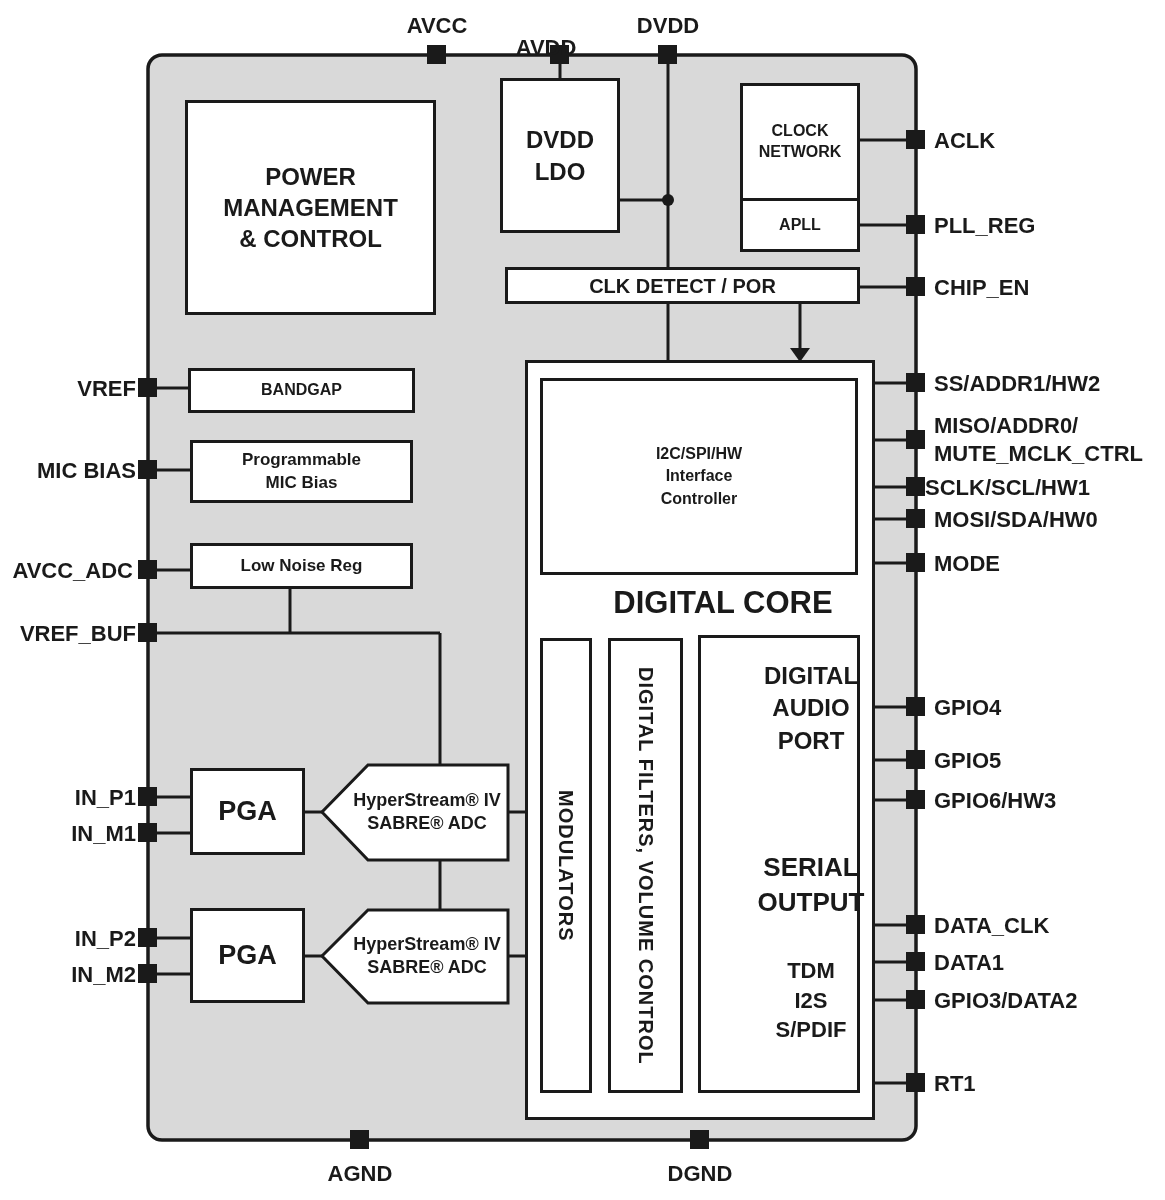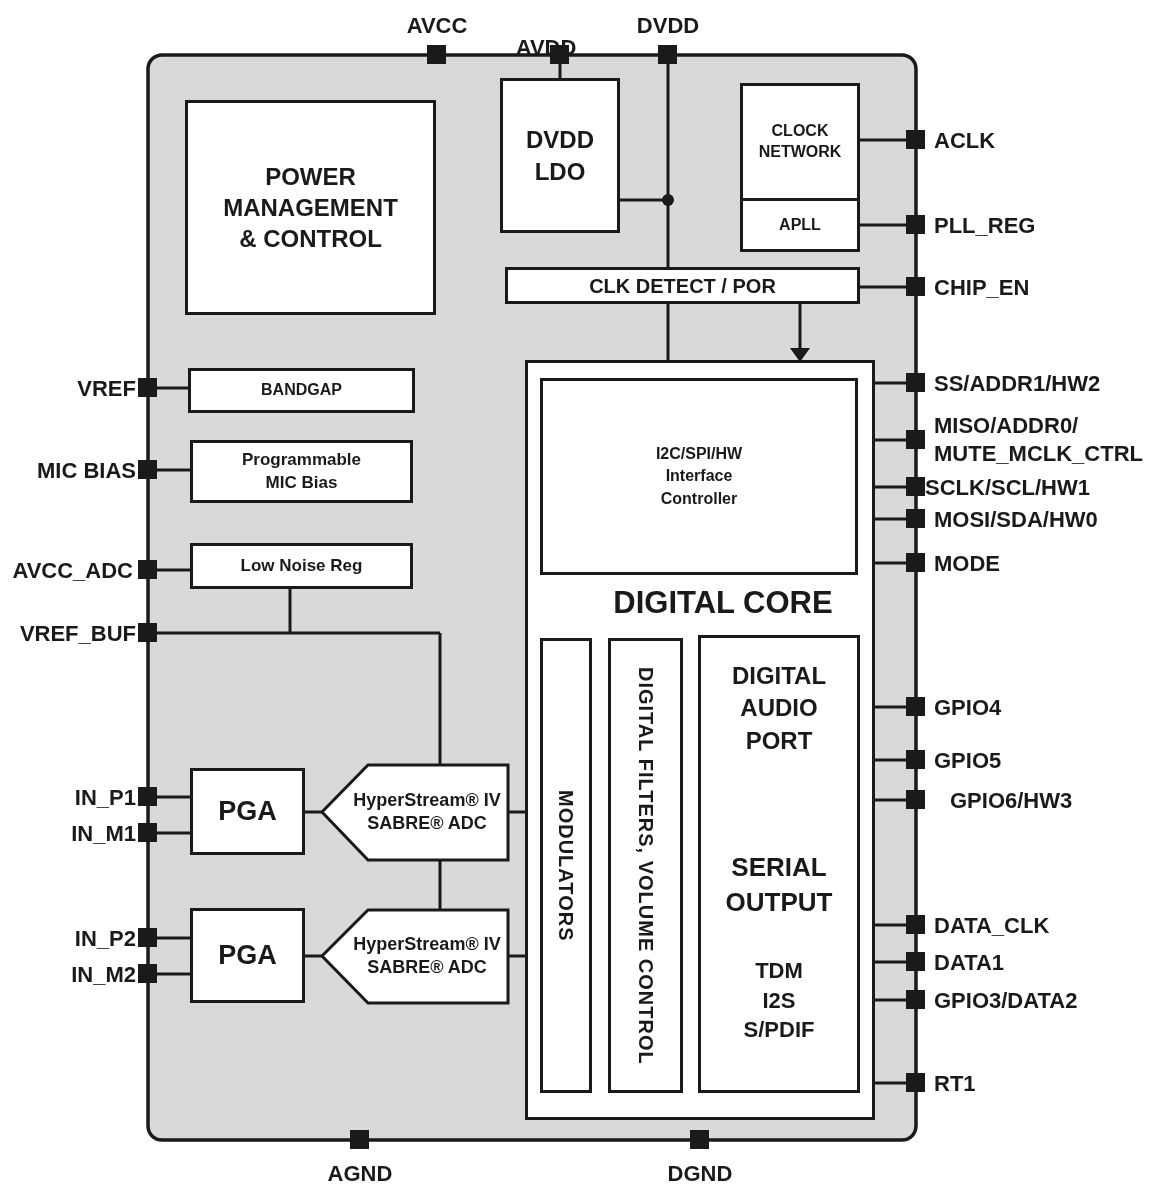--- a/index.html
+++ b/index.html
@@ -10,21 +10,21 @@
   #wire-layer polygon.solid{fill:#1a1a1a;stroke:none;}
   #wire-layer circle{fill:#1a1a1a;}
   .block{position:absolute;z-index:2;background:#ffffff;border:3px solid #1a1a1a;box-sizing:border-box;
          display:flex;align-items:center;justify-content:center;text-align:center;
          white-space:pre-line;font-weight:700;color:#1a1a1a;line-height:1.3;}
   .container-block{position:absolute;z-index:2;background:#ffffff;border:3px solid #1a1a1a;box-sizing:border-box;}
   .vtext{writing-mode:vertical-rl;text-orientation:mixed;letter-spacing:1px;}
   .floating-label{position:absolute;z-index:3;font-weight:700;text-align:center;white-space:pre-line;
                   color:#1a1a1a;line-height:1.3;}
   .inner-label{position:absolute;z-index:3;left:0;width:100%;font-weight:700;text-align:center;
-               white-space:pre-line;color:#1a1a1a;line-height:1.35;}
+               white-space:pre-line;color:#1a1a1a;line-height:1.35;padding-left:32px;}
   .pad{position:absolute;z-index:4;width:19px;height:19px;background:#1a1a1a;}
   .pin-label{position:absolute;z-index:5;font-weight:700;font-size:22px;color:#1a1a1a;
              white-space:pre-line;line-height:1.25;}
   .pin-label.center{transform:translateX(-50%);}
   .pin-label.right-align{text-align:right;}
 </style>
 </head>
 <body>
 
 <div id="canvas">
@@ -183,19 +183,19 @@
   <div class="pin-label" style="left:934px;top:212px;">PLL_REG</div>
   <div class="pin-label" style="left:934px;top:274px;">CHIP_EN</div>
   <div class="pin-label" style="left:934px;top:370px;">SS/ADDR1/HW2</div>
   <div class="pin-label" style="left:934px;top:412px;">MISO/ADDR0/
 MUTE_MCLK_CTRL</div>
   <div class="pin-label" style="left:895px;top:474px;margin-left:30px;">SCLK/SCL/HW1</div>
   <div class="pin-label" style="left:934px;top:506px;">MOSI/SDA/HW0</div>
   <div class="pin-label" style="left:934px;top:550px;">MODE</div>
   <div class="pin-label" style="left:934px;top:694px;">GPIO4</div>
   <div class="pin-label" style="left:934px;top:747px;">GPIO5</div>
-  <div class="pin-label" style="left:934px;top:787px;margin-left:16px;">GPIO6/HW3</div>
+  <div class="pin-label" style="left:934px;top:787px;">GPIO6/HW3</div>
   <div class="pin-label" style="left:934px;top:912px;">DATA_CLK</div>
   <div class="pin-label" style="left:934px;top:949px;">DATA1</div>
   <div class="pin-label" style="left:934px;top:987px;">GPIO3/DATA2</div>
   <div class="pin-label" style="left:934px;top:1070px;">RT1</div>
 
 </div>
 
 </body></html>

